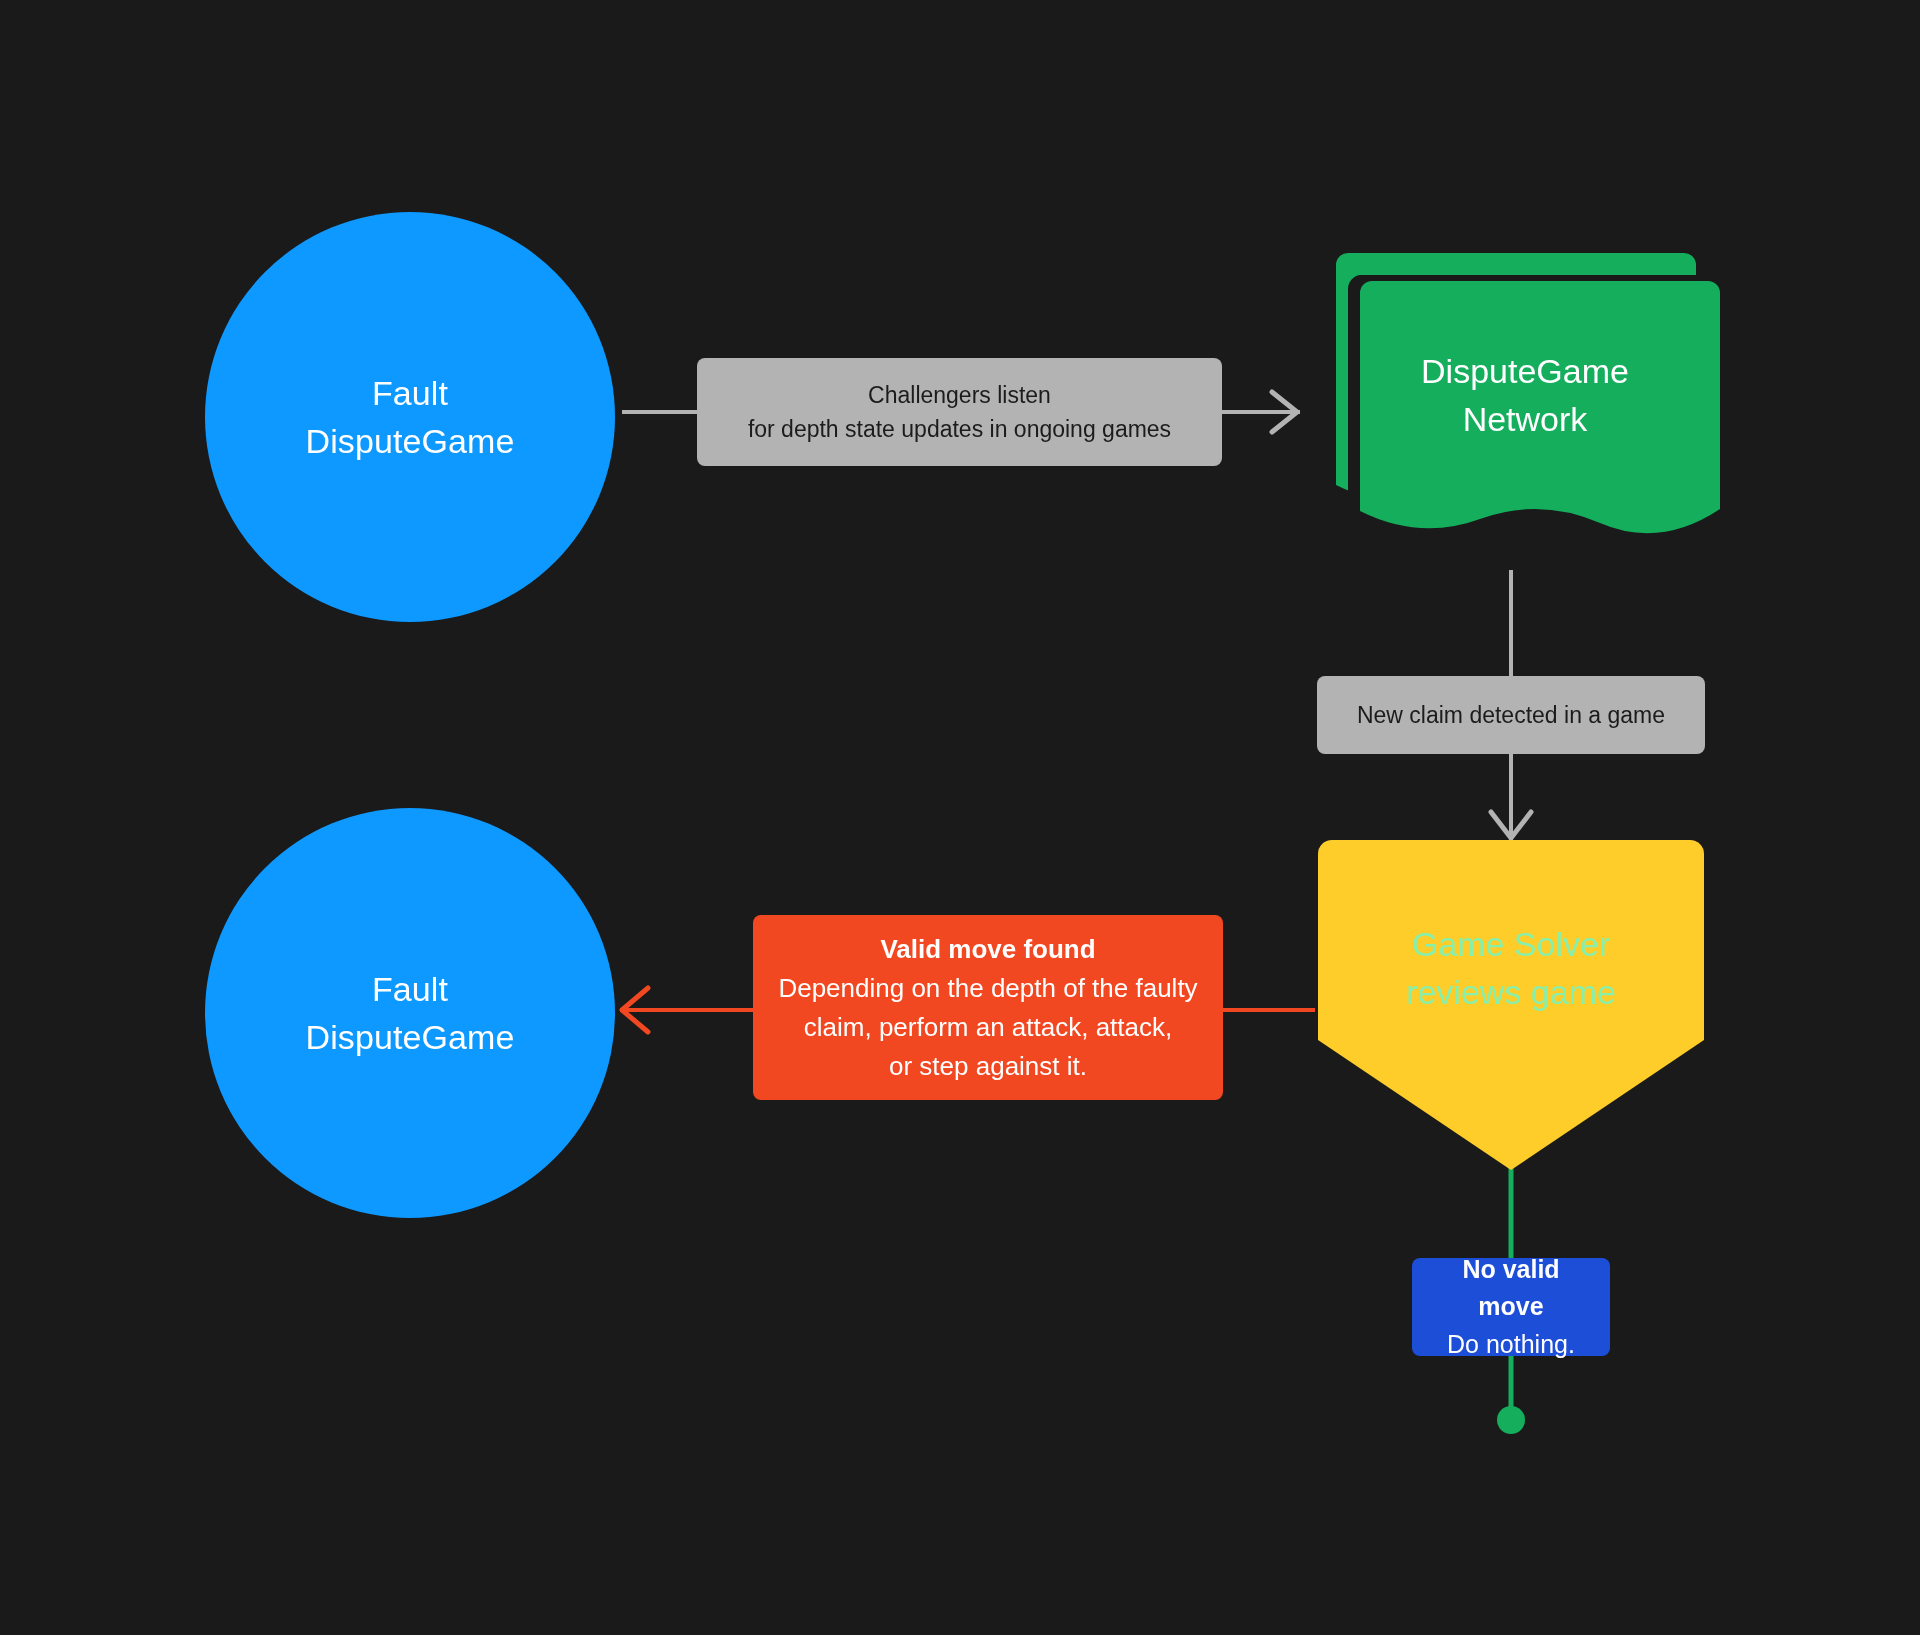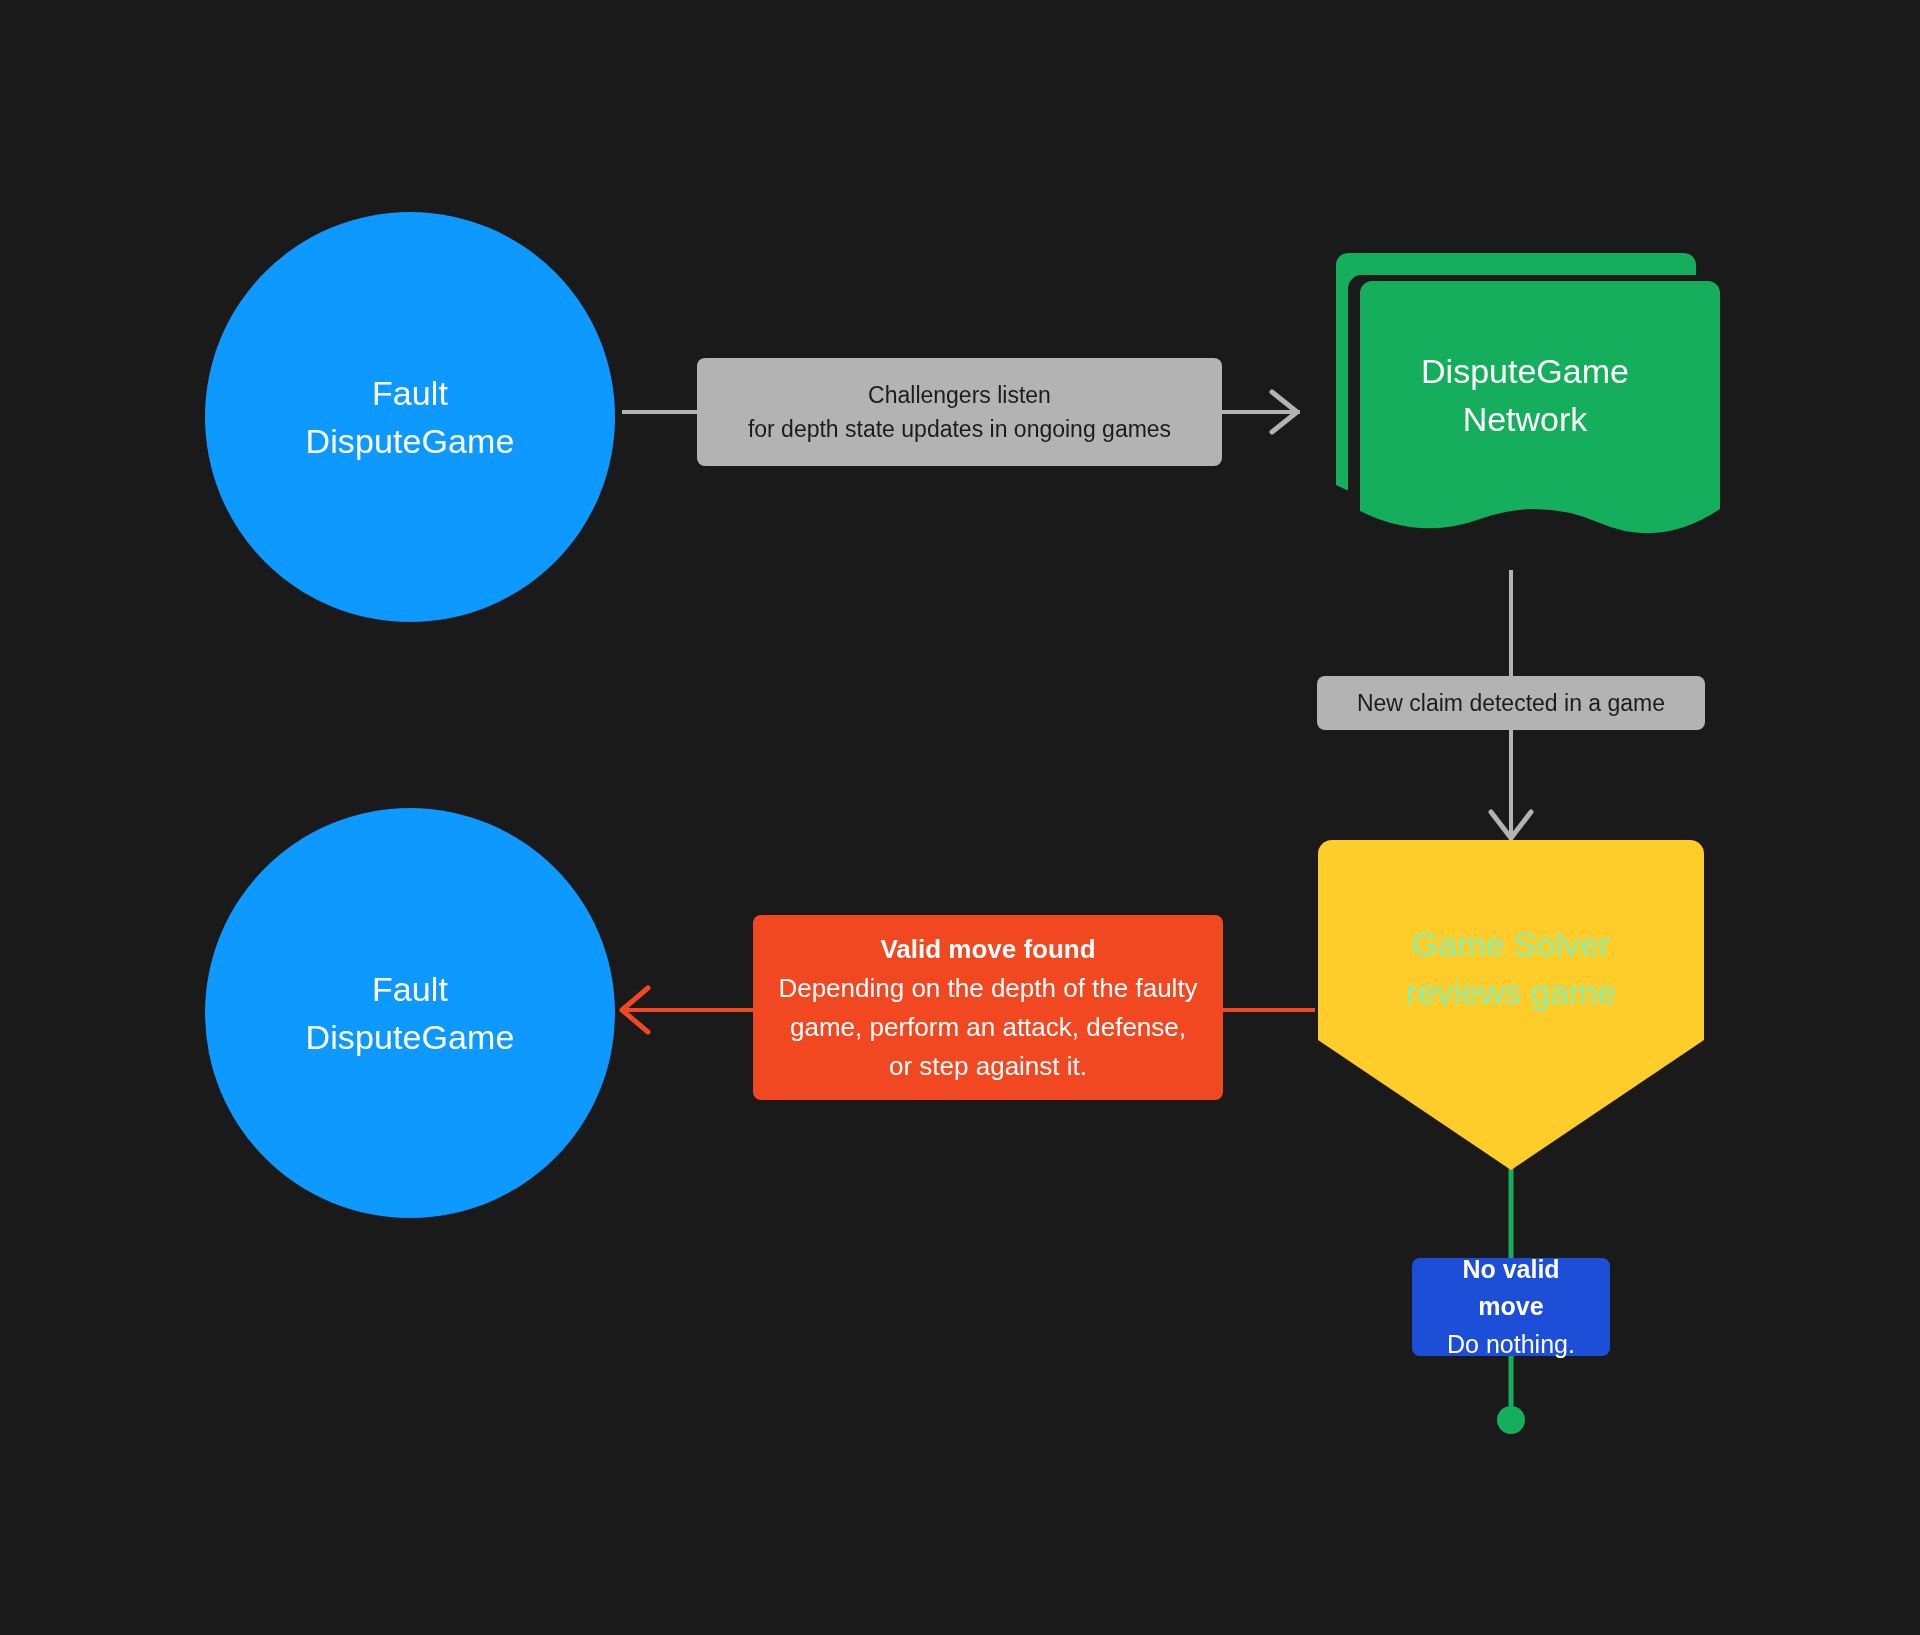--- a/index.html
+++ b/index.html
@@ -169,21 +169,21 @@
       <span class="ln">DisputeGame</span>
       <span class="ln">Network</span>
     </div>
   </div>
 
   <div class="chip chip-gray" style="left:697px; top:358px; width:525px; height:108px;">
     <span>Challengers listen</span>
     <span>for depth state updates in ongoing games</span>
   </div>
 
-  <div class="chip chip-gray" style="left:1317px; top:676px; width:388px; height:54px;">
+  <div class="chip chip-gray" style="left:1317px; top:676px; width:388px; height:78px;">
     <span>New claim detected in a game</span>
   </div>
 
   <div class="shield" style="left:1318px; top:840px; width:386px; height:330px;">
     <svg width="386" height="330" viewBox="0 0 386 330">
       <path d="M 14,0 H 372 a 14,14 0 0 1 14,14 V 200 L 193,330 L 0,200 V 14 A 14,14 0 0 1 14,0 Z" fill="#ffcd29"></path>
     </svg>
     <div class="shield-label" style="top:58px; height:140px;">
       <span class="ln">Game Solver</span>
       <span class="ln">reviews game</span>
@@ -191,21 +191,21 @@
   </div>
 
   <div class="circle-node" style="left:205px; top:808px; width:410px; height:410px; background:#0d99ff;">
     <span class="ln">Fault</span>
     <span class="ln">DisputeGame</span>
   </div>
 
   <div class="chip chip-red" style="left:733px; top:915px; width:470px; height:185px;">
     <span class="bold">Valid move found</span>
     <span>Depending on the depth of the faulty</span>
-    <span>game, perform an attack, defense,</span>
+    <span>claim, perform an attack, attack,</span>
     <span>or step against it.</span>
   </div>
 
   <div class="chip chip-green" style="left:1412px; top:1258px; width:198px; height:98px;">
     <span class="bold">No valid move</span>
     <span>Do nothing.</span>
   </div>
 
 </div>
 

